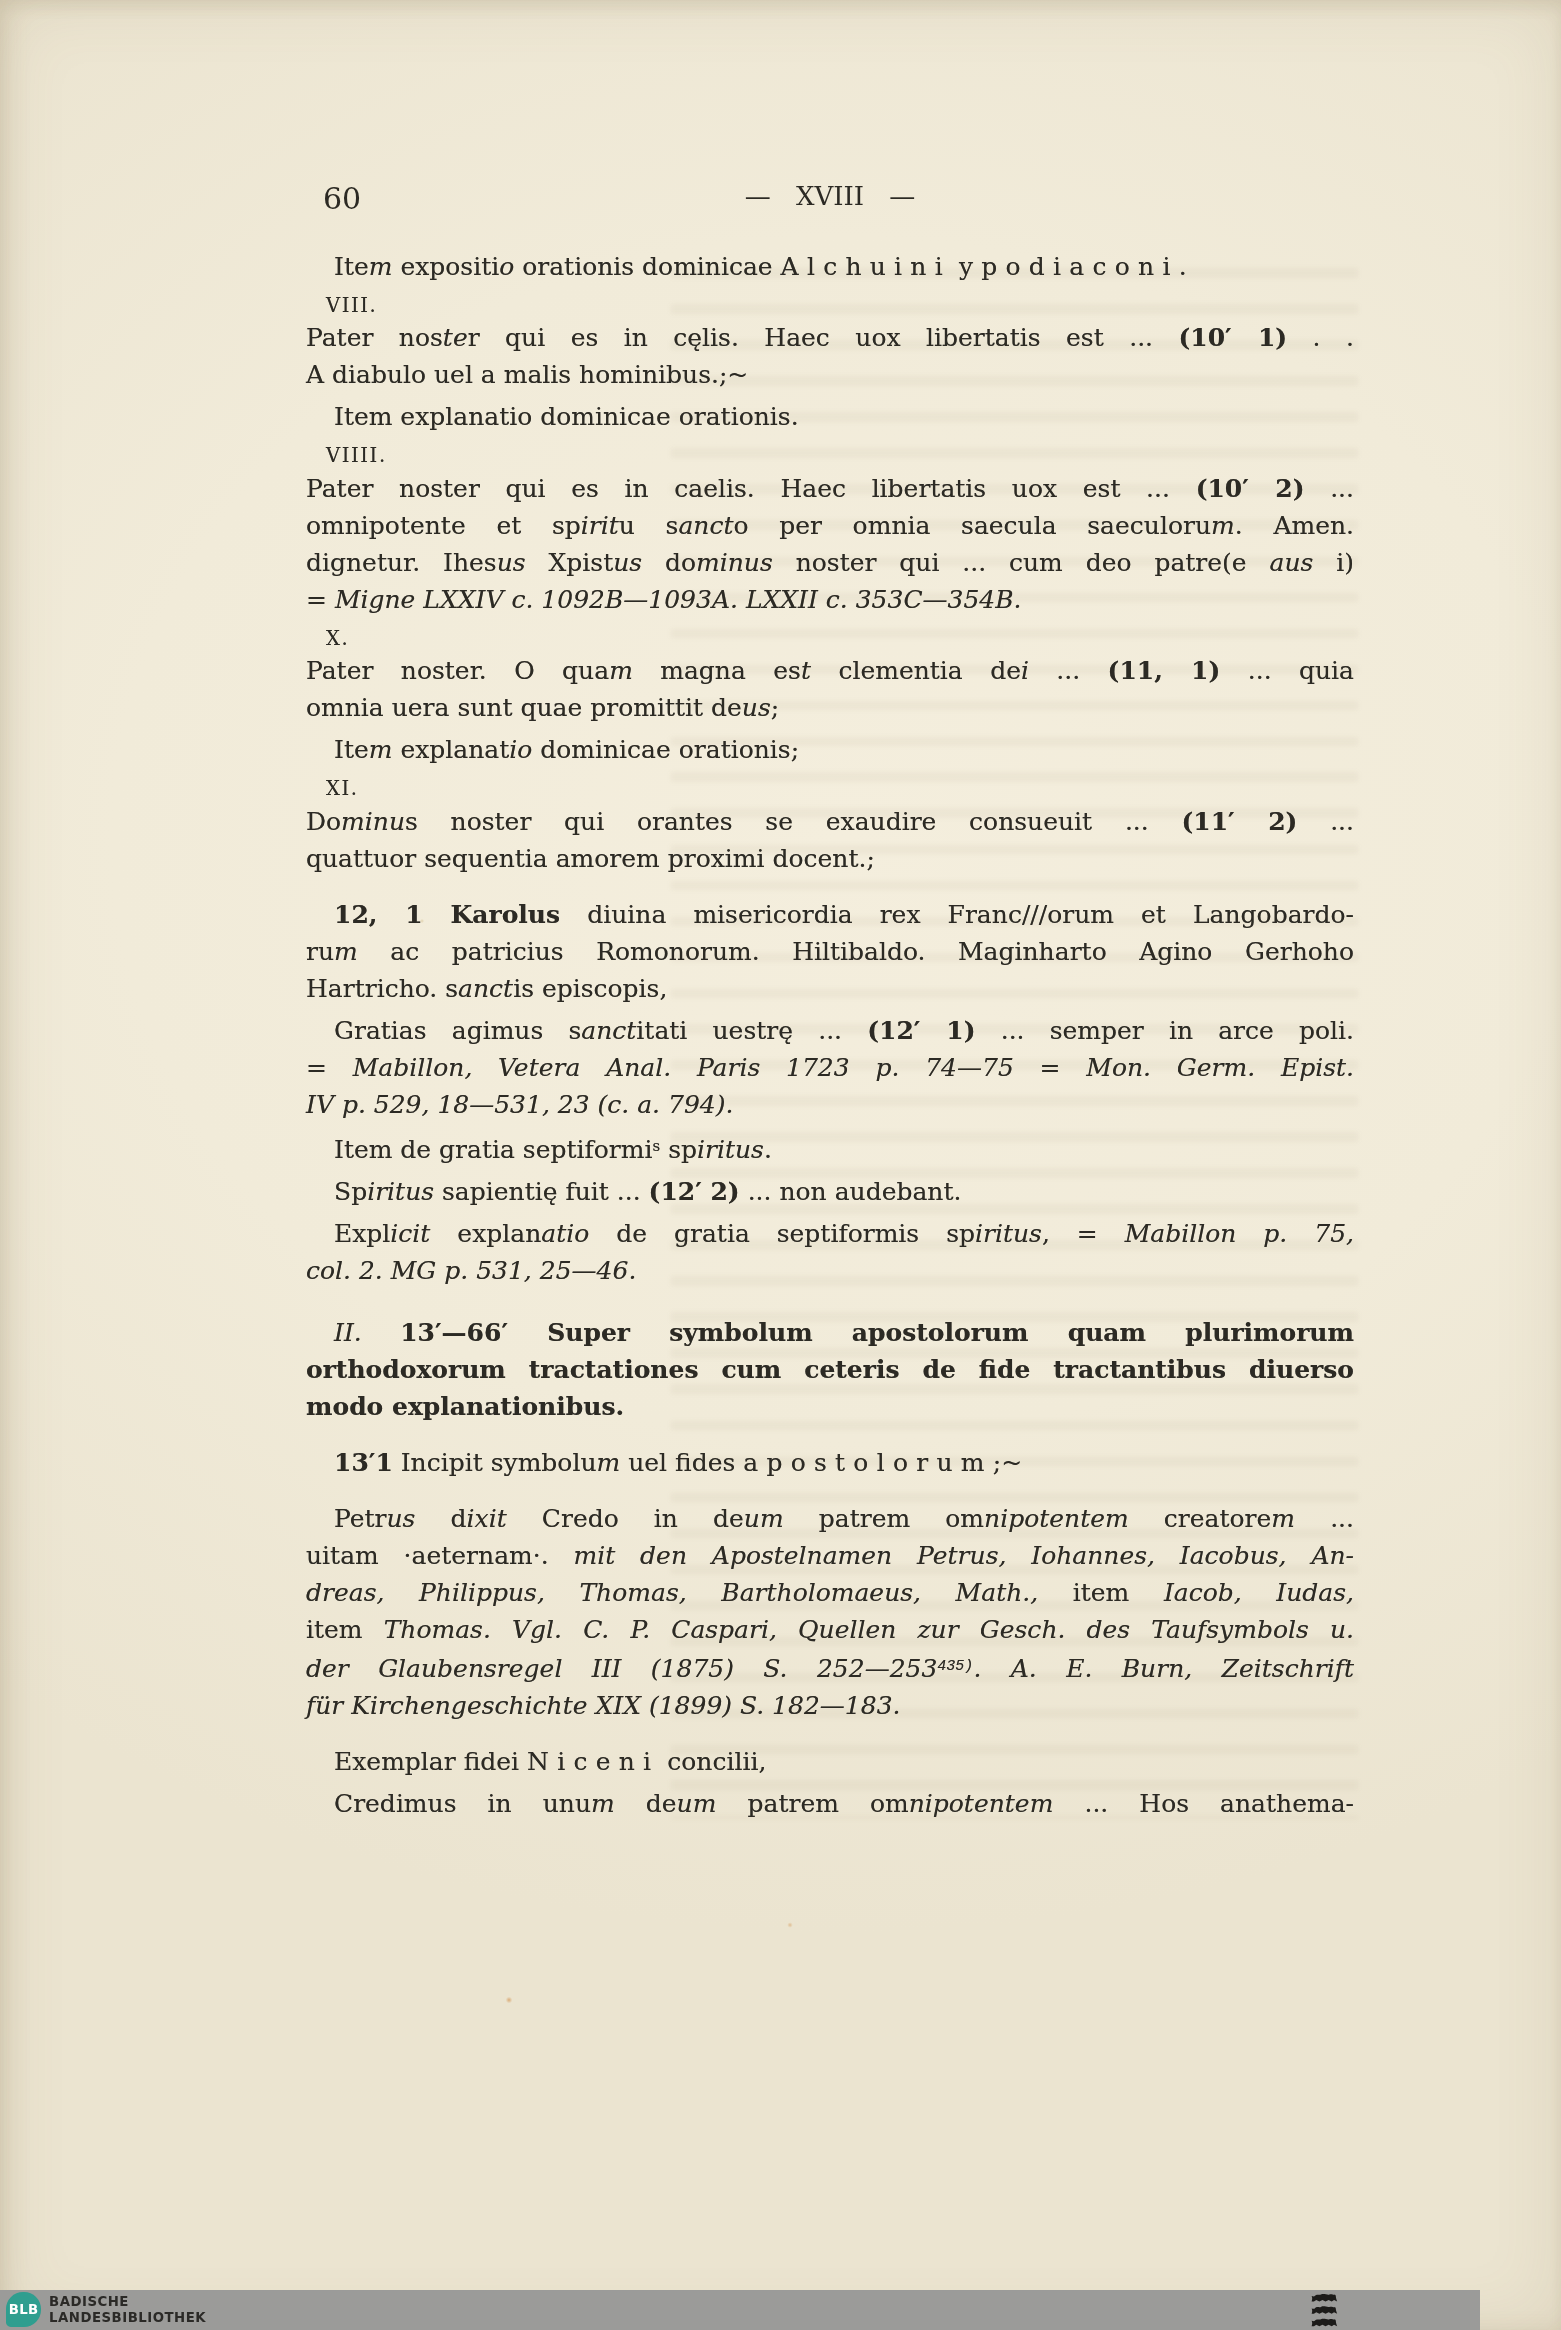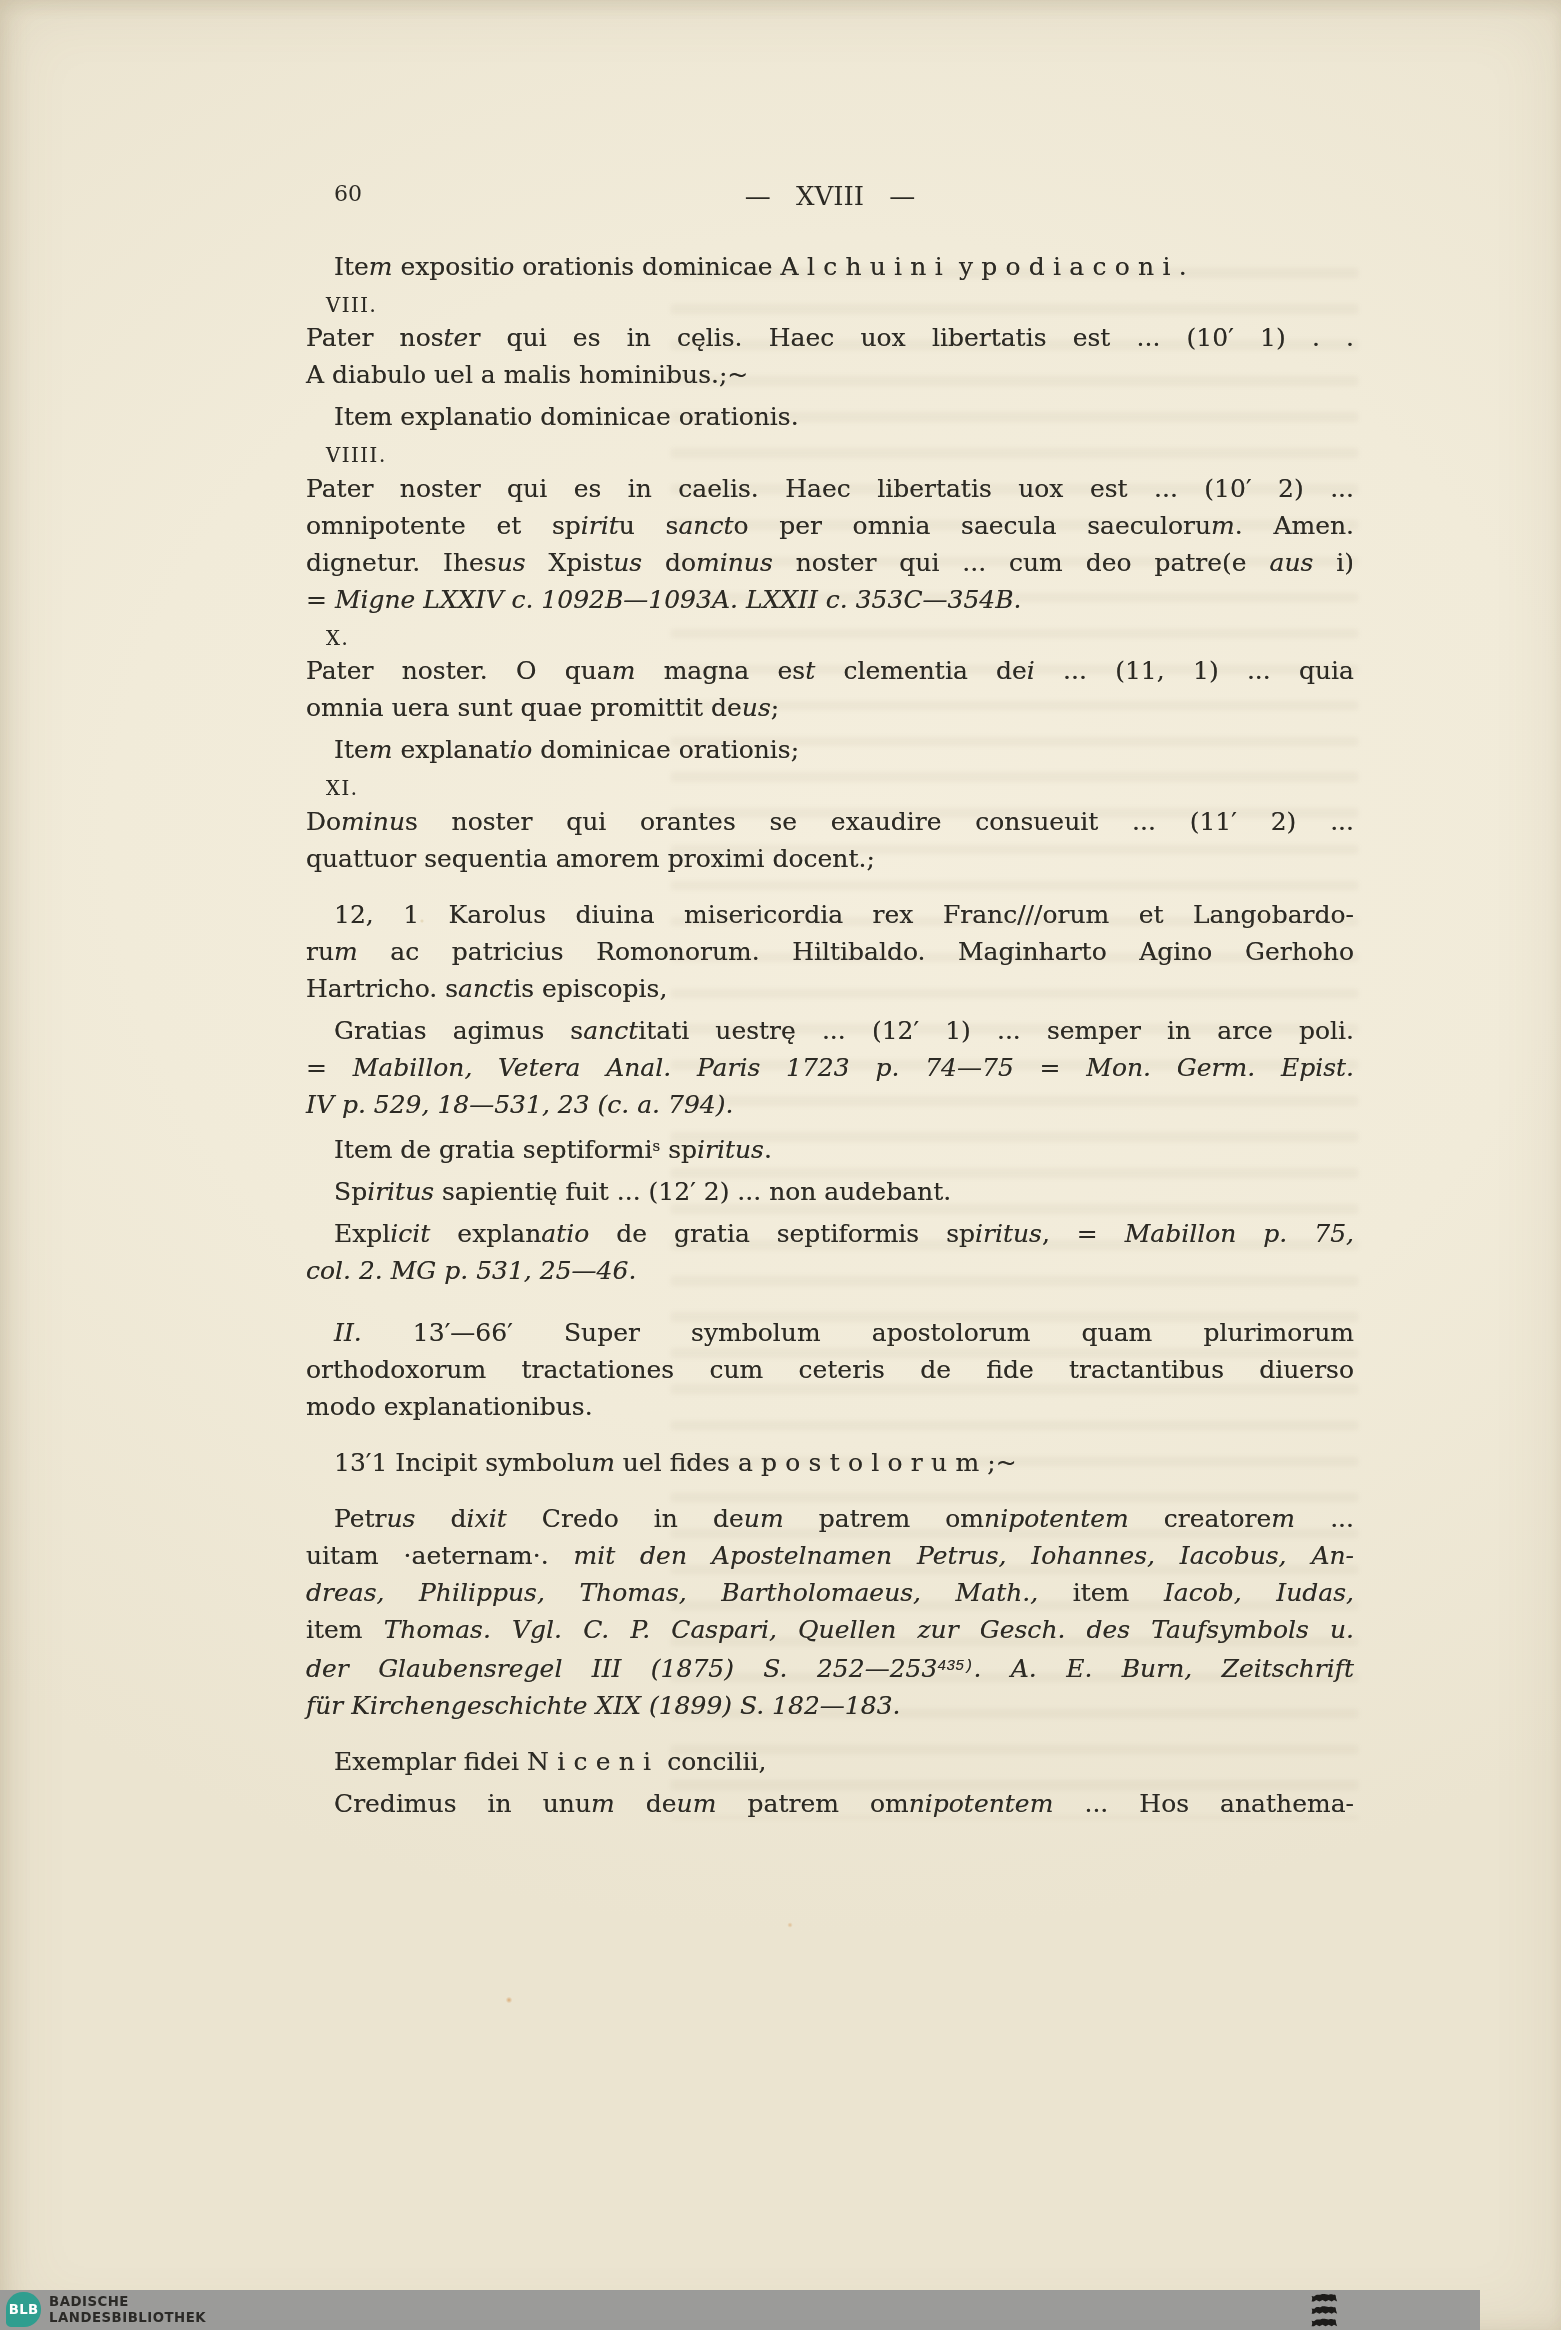--- a/index.html
+++ b/index.html
@@ -16,22 +16,22 @@
       radial-gradient(3.1px 3.1px at 422px 921px, rgba(190,160,90,.35), transparent 70%),
       radial-gradient(1327px 1093px at 54% 36%, #f4eedd 0%, #f1ebd9 55%, #ebe4d0 100%);
     box-shadow: inset 0 0 70px rgba(120,100,60,.12), inset 11px 0 22px rgba(120,100,60,.10), inset 0 7.8px 14px rgba(120,100,60,.08);
   }
   .bleed{
     position:absolute;left:671px;top:242px;width:687px;height:1577px;
     background:repeating-linear-gradient(180deg, transparent 0 26.5px, rgba(140,125,90,.06) 26.5px 36px);
     filter:blur(2.3px);
   }
   .pagenum{
-    position:absolute;left:334px;top:181px;
-    font-size:22px;color:#2c2a24;
+    position:absolute;left:323px;top:181px;
+    font-size:30px;color:#2c2a24;
   }
   .page-header{
     position:absolute;left:306px;top:181px;width:1048px;
     text-align:center;font-size:26px;color:#2c2a24;word-spacing:17px;
   }
   .text-block{
     position:absolute;left:306px;top:248px;width:1048px;
     font-size:25px;line-height:37px;color:#2c2a24;
     text-shadow:0 0 0.4px rgba(44,42,36,.55);
   }
@@ -41,21 +41,21 @@
     font-size:19.5px;line-height:25px;margin:7.8px 0 0 20px;
     letter-spacing:1.6px;color:#2c2a24;
   }
   .label-line + .para{margin-top:1.6px;}
   .gap-m{margin-top:19px !important;}
   .gap-l{margin-top:25px !important;}
   .line{text-align:left;}
   .line.j{text-align:justify;text-align-last:justify;}
   .line.ind{text-indent:28px;}
   .seg-i{font-style:italic;}
-  .seg-b{font-weight:normal;}
+  .seg-b{font-weight:bold;}
   .seg-sp{letter-spacing:.33em;}
   .seg-sup{font-size:.6em;vertical-align:7px;}
   .seg-supi{font-size:.6em;vertical-align:7px;font-style:italic;font-family:Liberation Mono, monospace;}
   .footer-bar{
     position:absolute;left:0;top:2290px;width:1480px;height:41px;
     background:#9b9b99;
   }
   .blb-logo{
     position:absolute;left:6.2px;top:2.3px;width:35px;height:35px;
     background:#2f9e8f;border-radius:17px 17px 17px 4.7px;

